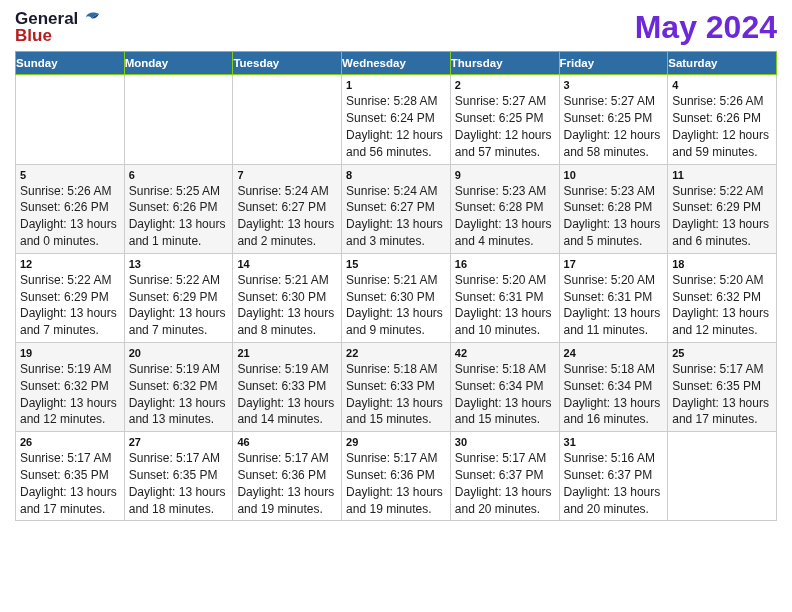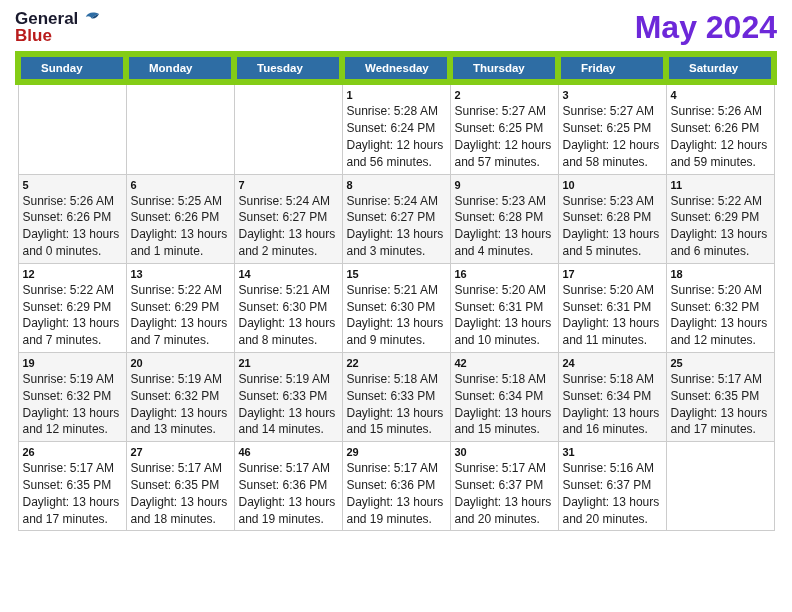--- a/index.html
+++ b/index.html
@@ -44,23 +44,23 @@
     .calendar-table {
       width: 100%;
       border-collapse: collapse;
       table-layout: fixed;
     }
     .calendar-table th {
       background-color: #2e6da4;
       color: #fff;
       font-size: 11.5px;
       font-weight: bold;
-      padding: 5px 20px;
+      padding: 5px 0;
       text-align: left;
-      border: 6px solid #84cc16;
+      border: 1px solid #84cc16;
     }
     .calendar-table td {
       border: 1px solid #ccc;
       vertical-align: top;
       padding: 4px 4px 3px 4px;
       font-size: 9px;
       color: #222;
       height: 78px;
       background: #fff;
     }

